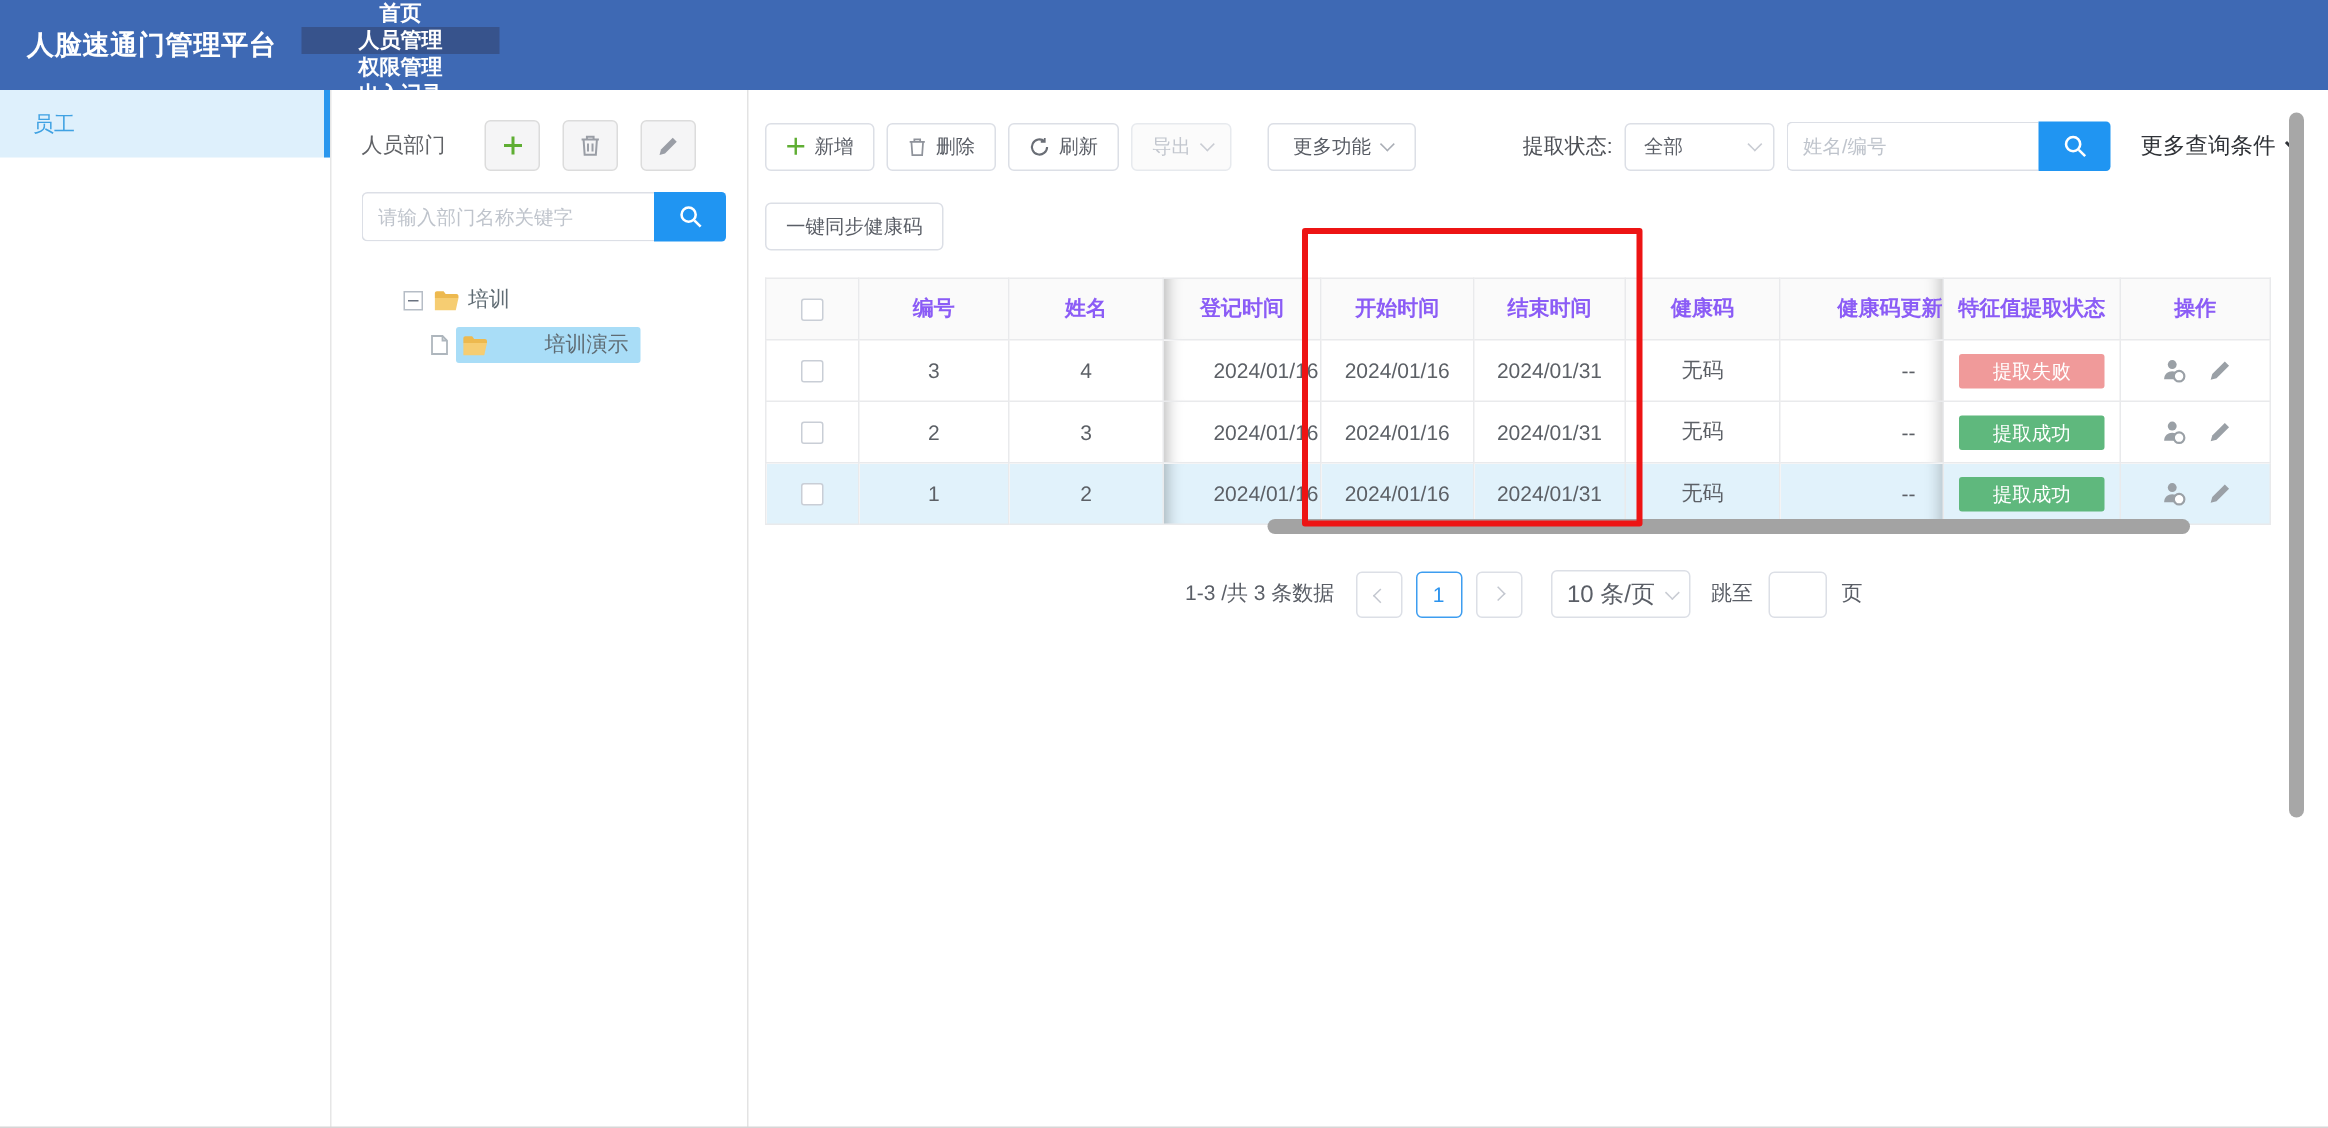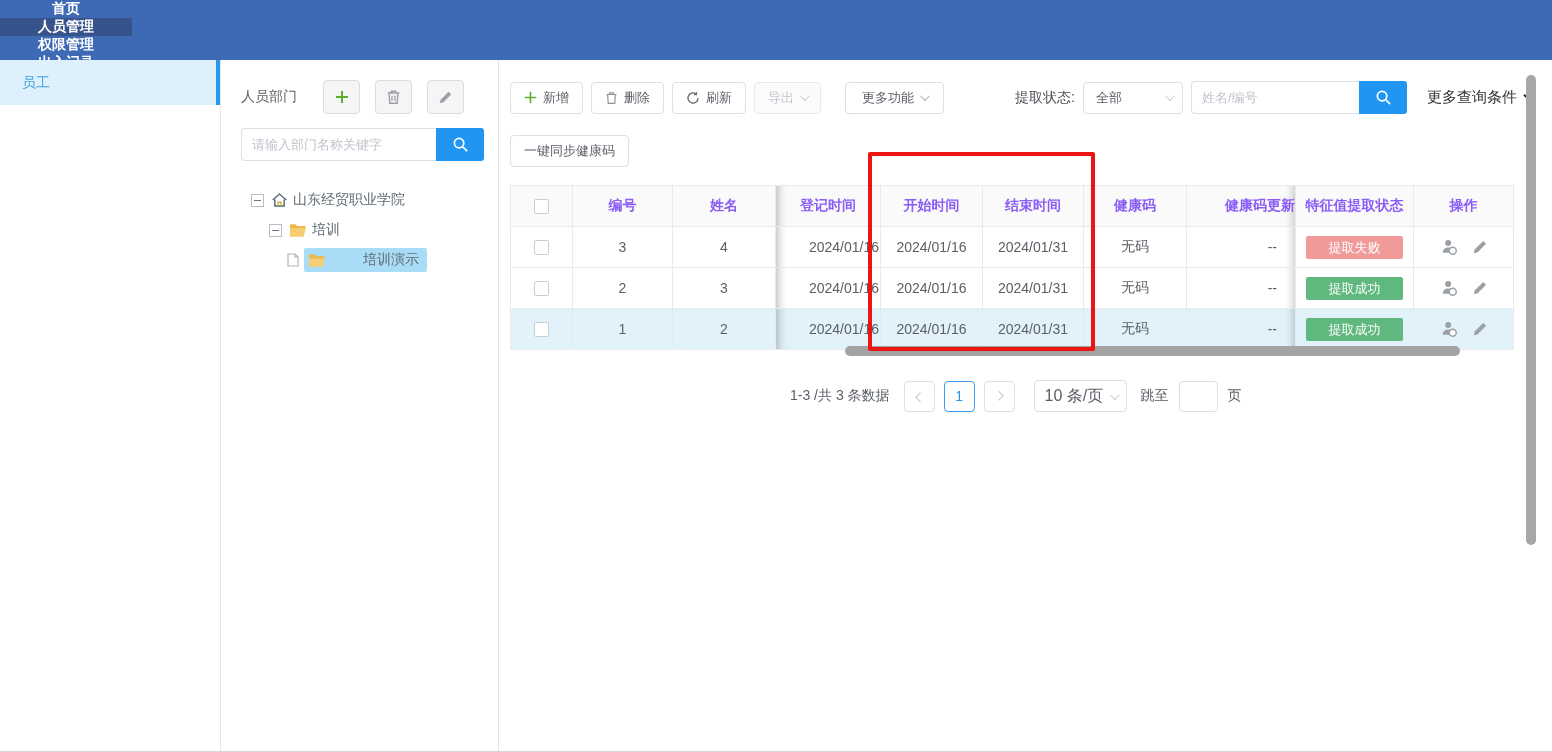--- a/index.html
+++ b/index.html
@@ -91,20 +91,21 @@
   .annotation-rect { position:absolute; left:868px; top:152px; width:227px; height:199px; border:4px solid #ed1414; border-radius:2px; z-index:60; pointer-events:none; }
   .vscroll-thumb { position:absolute; right:16px; top:75px; width:10px; height:470px; background:#a7a7a7; border-radius:5px; z-index:40; cursor:grab; }
   .bottom-border { position:absolute; left:0; right:0; bottom:0; height:1px; background:#d6d6d6; }
 </style>
 </head>
 <body>
 
 <div class="page">
 
   <div class="topbar">
+    <div class="brand">人脸速通门管理平台</div>
     <div class="tabs">
       <div class="tab">首页</div>
       <div class="tab active">人员管理</div>
       <div class="tab">权限管理</div>
       <div class="tab">出入记录</div>
     </div>
   </div>
 
   <div class="body">
 
@@ -134,31 +135,20 @@
       <div class="dept-search">
         <input type="text" placeholder="请输入部门名称关键字" style="">
         <button class="search-btn">
           <svg width="17" height="17" viewBox="0 0 18 18" fill="none" stroke="#fff" stroke-width="1.8">
             <circle cx="7.5" cy="7.5" r="5"></circle>
               <path d="M11.5 11.5L16 16"></path>
           </svg>
         </button>
       </div>
       <div class="tree">
-        <div class="tree-node tn-1">
-          <span class="expander"></span>
-          <span class="tree-icon">
-            <svg width="17" height="16" viewBox="0 0 20 18" fill="none" stroke="#4d6275" stroke-width="1.6">
-              <path d="M2 9l8-7 8 7"></path>
-                <path d="M4.5 8.5V16h11V8.5"></path>
-                <path d="M8.2 16v-4.4h3.6V16" stroke="#d8a93e"></path>
-            </svg>
-          </span>
-          <span>山东经贸职业学院</span>
-        </div>
         <div class="tree-node tn-2">
           <span class="expander"></span>
           <span class="tree-icon">
             <svg width="18" height="15" viewBox="0 0 20 16">
                 <path d="M1 2.5c0-.8.7-1.5 1.5-1.5h5l1.5 2h8c.8 0 1.5.7 1.5 1.5V6H1V2.5z" fill="#edb94f"></path>
                 <path d="M1 6h17.5l-2 9H1V6z" fill="#f6cd72"></path>
               </svg>
           </span>
           <span>培训</span>
         </div>

